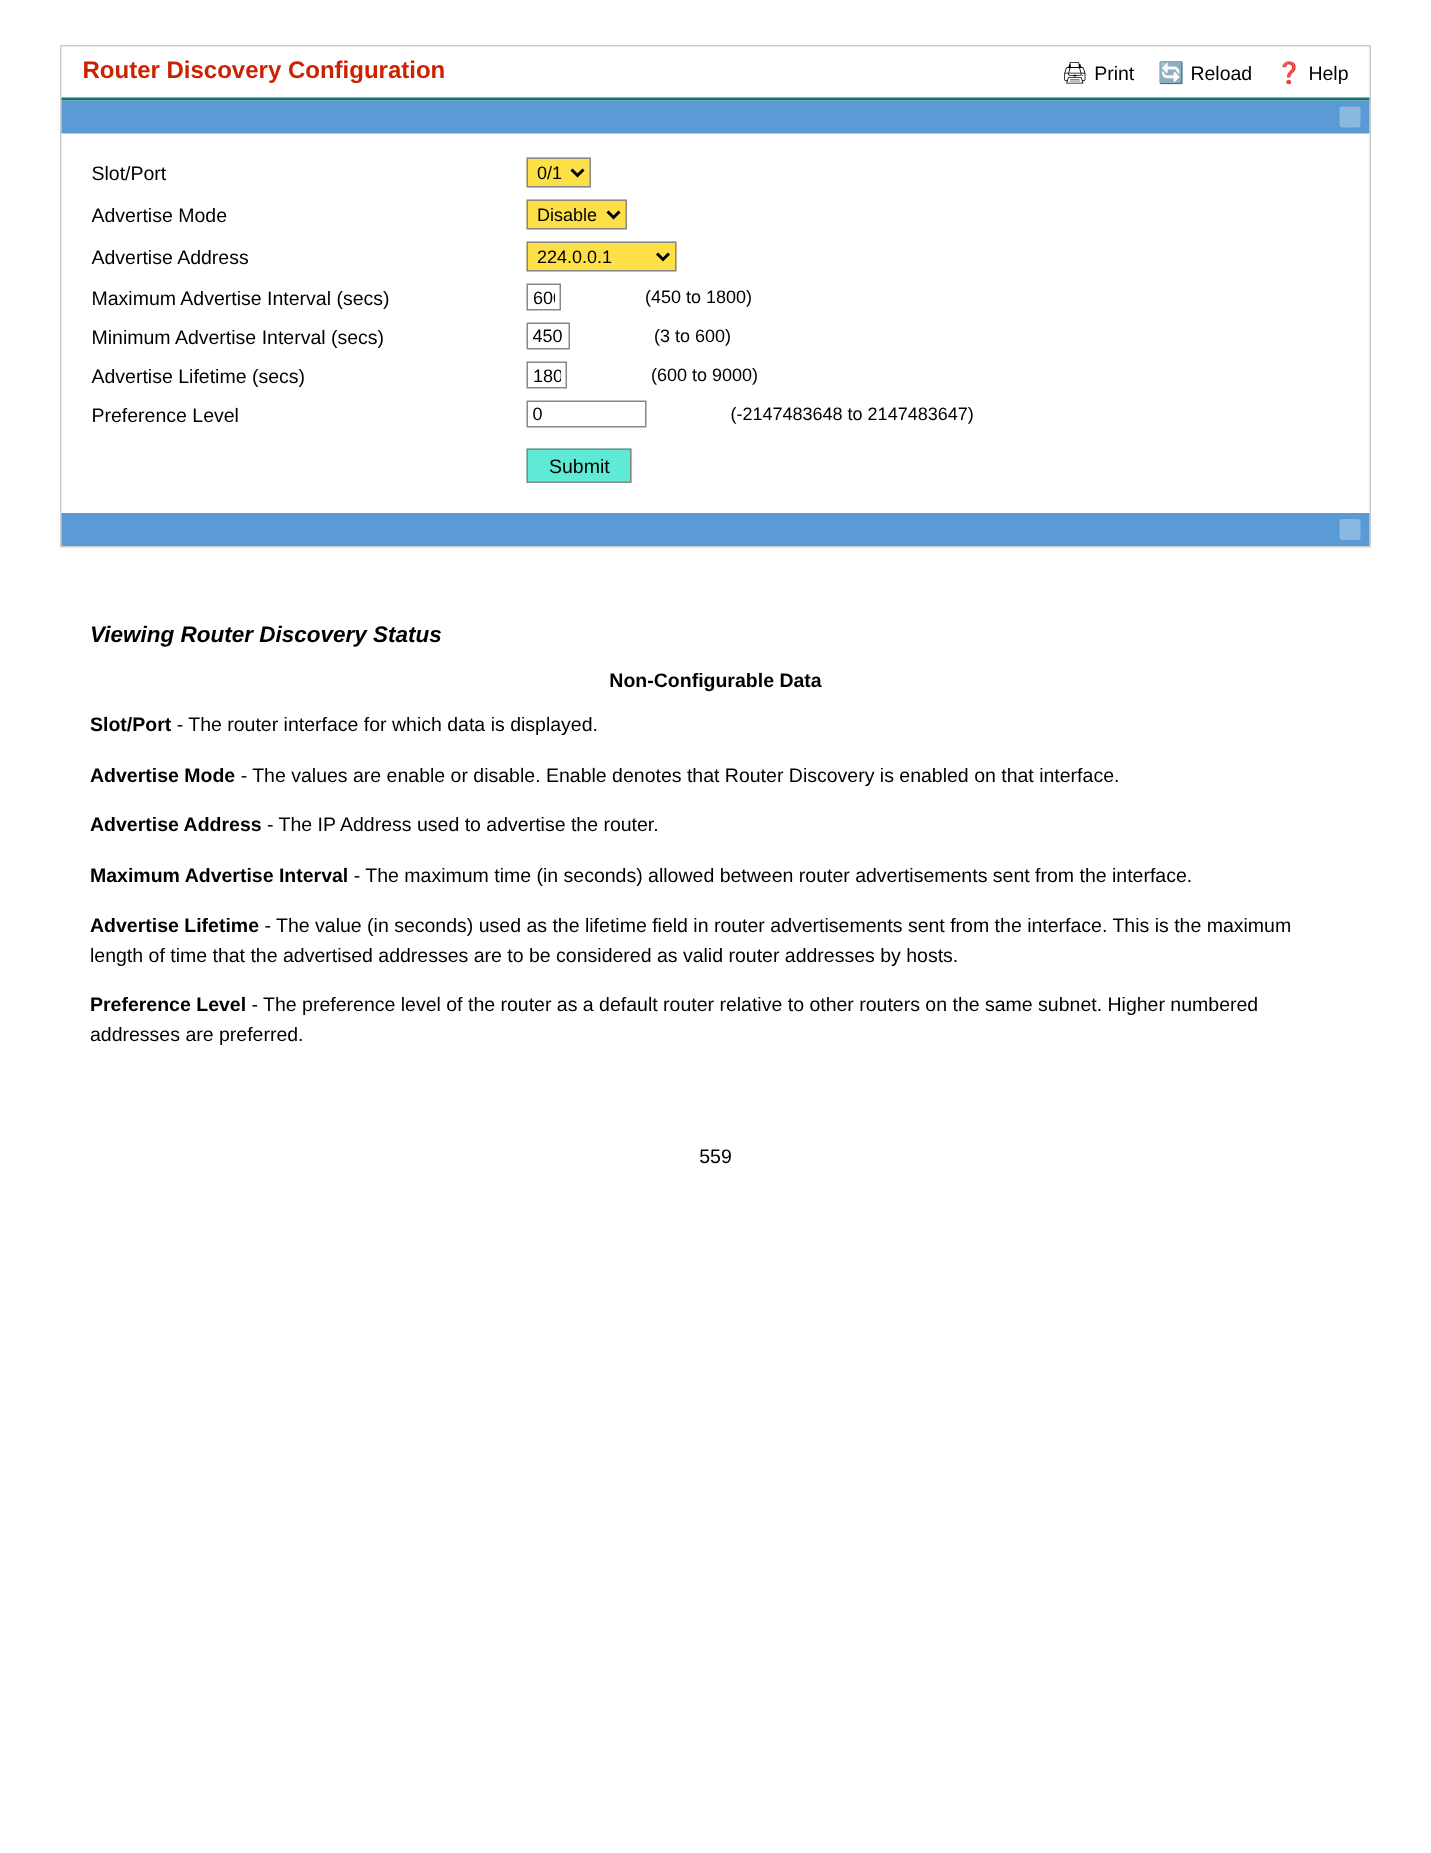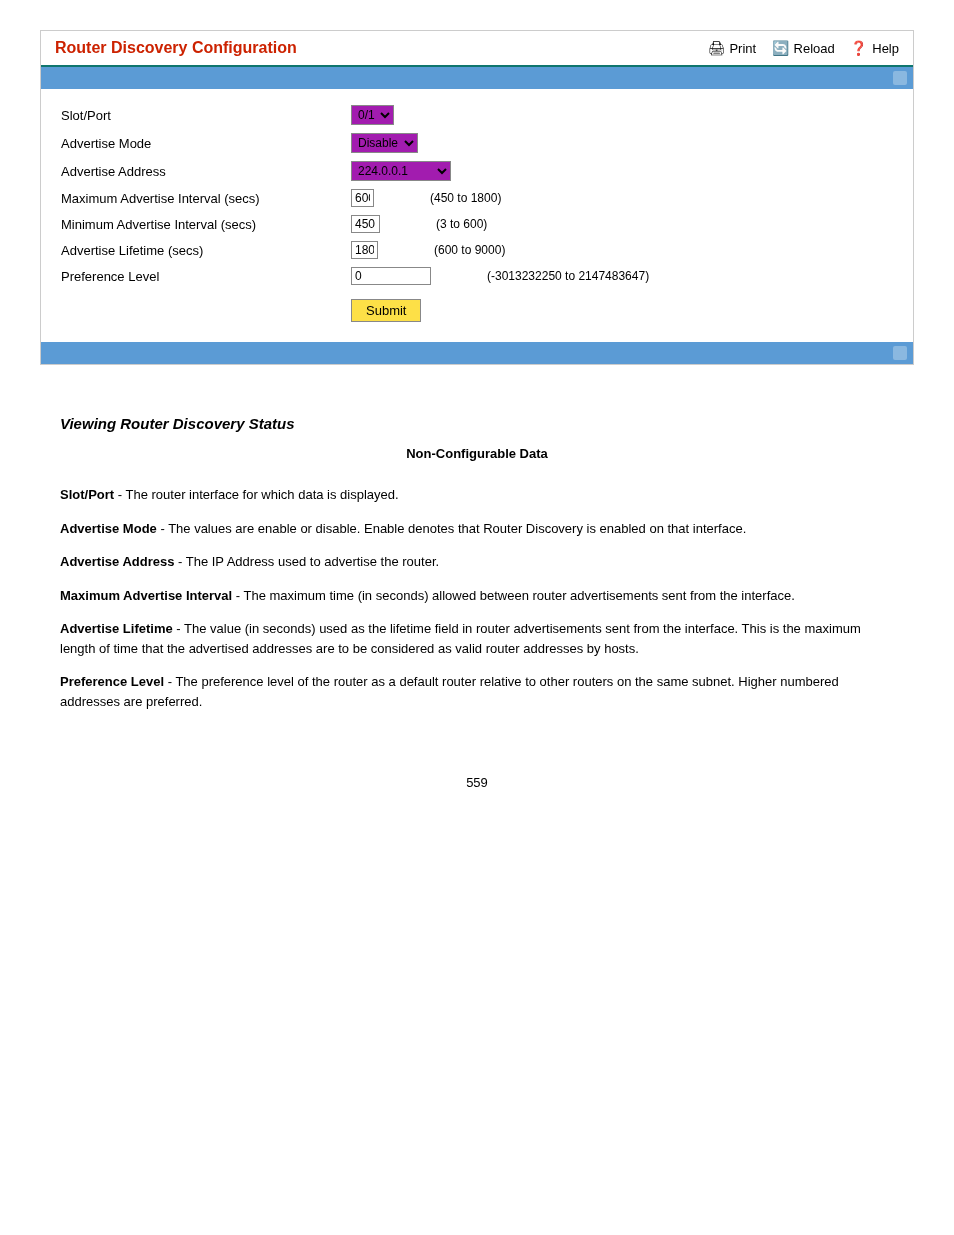--- a/index.html
+++ b/index.html
@@ -107,38 +107,38 @@
       font-size: 12px;
       font-family: Arial, sans-serif;
       background: #fff;
     }
 
     .form-select {
       border: 1px solid #888;
       padding: 1px 2px;
       font-size: 12px;
       font-family: Arial, sans-serif;
-      background: #a21caf;
+      background: #fde047;
     }
 
     .hint-text {
       font-size: 12px;
       color: #000;
       margin-left: 48px;
     }
 
     .submit-row {
       margin-top: 14px;
       margin-left: 290px;
     }
 
     .submit-btn {
       padding: 3px 14px;
       font-size: 13px;
-      background: #fde047;
+      background: #5eead4;
       border: 1px solid #888;
       cursor: pointer;
       font-family: Arial, sans-serif;
     }
 
     
     .doc-section {
       padding: 10px 20px;
     }
 
@@ -147,21 +147,21 @@
       font-weight: bold;
       font-style: italic;
       margin-bottom: 14px;
       color: #000;
     }
 
     .doc-subtitle {
       font-size: 13px;
       font-weight: bold;
       text-align: center;
-      margin-bottom: 24px;
+      margin-bottom: 12px;
     }
 
     .doc-paragraph {
       margin-bottom: 14px;
       font-size: 13px;
       line-height: 1.5;
     }
 
     .doc-paragraph strong {
       font-weight: bold;
@@ -256,21 +256,21 @@
         <div class="form-control-wrapper">
           <input class="form-input" type="text" style="width: 27px;" value="1800">
           <span class="hint-text">(600 to 9000)</span>
         </div>
       </div>
 
       <div class="form-row">
         <span class="form-label">Preference Level</span>
         <div class="form-control-wrapper">
           <input class="form-input" type="text" style="width: 80px;" value="0">
-          <span class="hint-text">(-3013232250 to 2147483647)</span>
+          <span class="hint-text">(-2147483648 to 2147483647)</span>
         </div>
       </div>
 
       <div class="submit-row">
         <button class="submit-btn">Submit</button>
       </div>
     </div>
 
     <div class="blue-bar-bottom"></div>
   </div>

